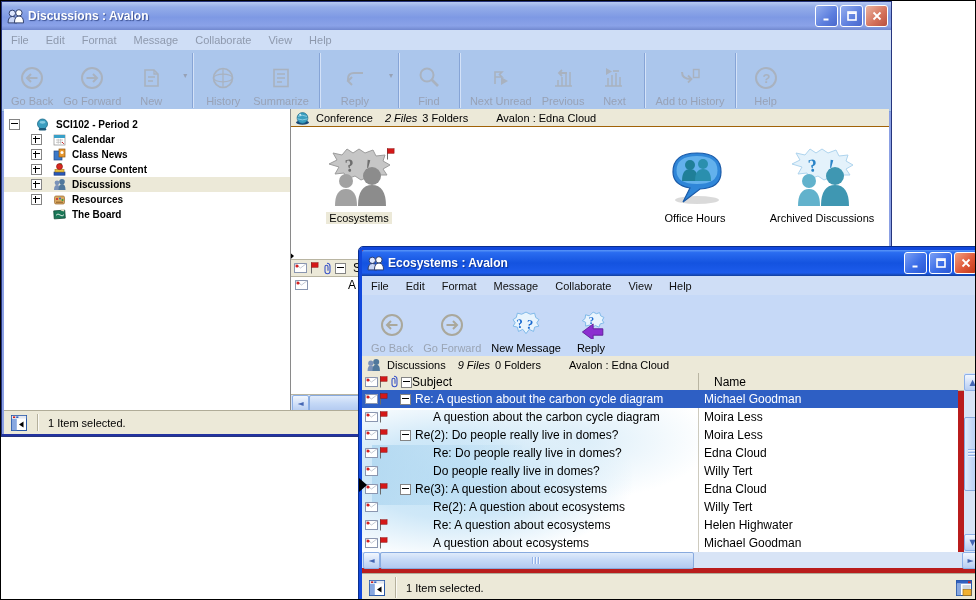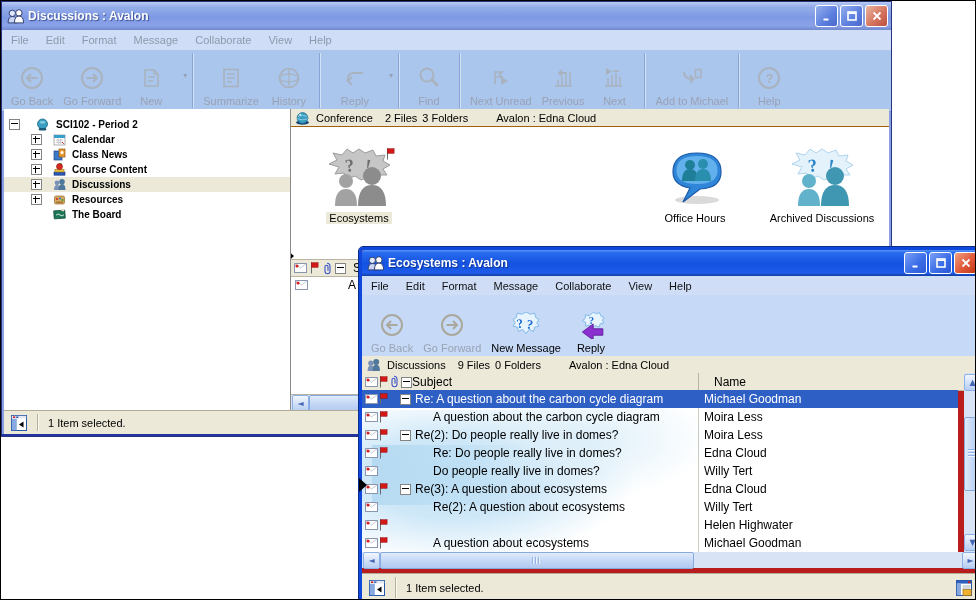--- a/index.html
+++ b/index.html
@@ -51,21 +51,21 @@
   .trow.root .pm{left:5px;} .trow.root .tico{left:32px;} .trow.root .tlbl{left:52px;}
   .trow.child .pm{left:27px;} .trow.child .tico{left:49px;} .trow.child .tlbl{left:68px;}
   .trow.selected{background:#ece9d8;}
   .pm{width:9px;height:9px;border:1px solid #848484;background:#fff;position:relative;flex:none;}
   .pm::before{content:"";position:absolute;left:1px;right:1px;top:3px;height:1px;background:#000;}
   .pm.plus::after{content:"";position:absolute;top:1px;bottom:1px;left:3px;width:1px;background:#000;}
   .rightpane{flex:1;position:relative;background:#fff;overflow:hidden;}
   .paneheader{height:17px;background:#ece9d8;border-bottom:1px solid #a16207;display:flex;align-items:center;font-size:11px;color:#000;padding:0 4px;white-space:nowrap;}
   .paneheader .phicon{width:15px;height:14px;margin-right:6px;flex:none;}
   .paneheader .phtitle{margin-right:12px;}
-  .paneheader .phfiles{margin-right:5px;}
+  .paneheader .phfiles{margin-right:5px;font-style:italic;}
   .paneheader .phfolders{margin-right:28px;}
   .iconarea{position:absolute;left:0;right:0;top:17px;height:132px;}
   .deskicon{position:absolute;width:116px;display:flex;flex-direction:column;align-items:center;}
   .deskicon svg.big{width:66px;height:58px;}
   .deskicon .dlabel{font-size:11px;margin-top:6px;padding:0 3px;white-space:nowrap;}
   .deskicon.selected .dlabel{background:#ece9d8;}
   .redflag{position:absolute;}
   .icon-people-gray{--cloud:#c6c6c6;--cloudline:#9c9c9c;--mark:#6e6e6e;--mark2:#6e6e6e;--p1:#a2a2a2;--p2:#8c8c8c;}
   .icon-people-teal{--cloud:#d9edfa;--cloudline:#9cc8ea;--mark:#1d74c0;--mark2:#1d74c0;--p1:#4a9cb8;--p2:#2d89a6;}
   .icon-people-light{--cloud:#e4f2fb;--cloudline:#aed4ee;--mark:#2a84c8;--mark2:#2a84c8;--p1:#62b2cc;--p2:#3f97b2;}
@@ -353,32 +353,32 @@
               <use href="#sym-newdoc"></use>
             </svg>
           </span>
         <span class="tlabel">New</span>
         <span class="caret">▾</span>
       </div>
       <div class="tbsep"></div>
       <div class="tool">
         <span class="ticonbox">
             <svg class="tgi" width="26" height="26">
+              <use href="#sym-history"></use>
+            </svg>
+          </span>
+        <span class="tlabel">History</span>
+      </div>
+      <div class="tool">
+        <span class="ticonbox">
+            <svg class="tgi" width="26" height="26">
               <use href="#sym-summ"></use>
             </svg>
           </span>
         <span class="tlabel">Summarize</span>
-      </div>
-      <div class="tool">
-        <span class="ticonbox">
-            <svg class="tgi" width="26" height="26">
-              <use href="#sym-history"></use>
-            </svg>
-          </span>
-        <span class="tlabel">History</span>
       </div>
       <div class="tbsep"></div>
       <div class="tool" style="padding:2px 18px 3px 10px">
         <span class="ticonbox">
             <svg class="tgi" width="26" height="26">
               <use href="#sym-reply"></use>
             </svg>
           </span>
         <span class="tlabel">Reply</span>
         <span class="caret">▾</span>
@@ -417,21 +417,21 @@
           </span>
         <span class="tlabel">Next</span>
       </div>
       <div class="tbsep"></div>
       <div class="tool">
         <span class="ticonbox">
             <svg class="tgi" width="26" height="26">
               <use href="#sym-adddesk"></use>
             </svg>
           </span>
-        <span class="tlabel">Add to Michael</span>
+        <span class="tlabel">Add to History</span>
       </div>
       <div class="tbsep"></div>
       <div class="tool">
         <span class="ticonbox">
             <svg class="tgi" width="26" height="26">
               <use href="#sym-help"></use>
             </svg>
           </span>
         <span class="tlabel">Help</span>
       </div>
@@ -729,20 +729,21 @@
         <span class="subj">Re(2): A question about ecosystems</span>
         <span class="nm">Willy Tert</span>
       </div>
       <div class="lrow ind1" style="top:126px">
         <svg class="env" width="13" height="10" viewBox="0 0 13 10">
             <use href="#sym-env"></use>
           </svg>
         <svg class="flg" width="9" height="12" viewBox="0 0 9 12">
             <use href="#sym-flag"></use>
           </svg>
+        <span class="subj">Re: A question about ecosystems</span>
         <span class="nm">Helen Highwater</span>
       </div>
       <div class="lrow ind1" style="top:144px">
         <svg class="env" width="13" height="10" viewBox="0 0 13 10">
             <use href="#sym-env"></use>
           </svg>
         <svg class="flg" width="9" height="12" viewBox="0 0 9 12">
             <use href="#sym-flag"></use>
           </svg>
         <span class="subj">A question about ecosystems</span>

